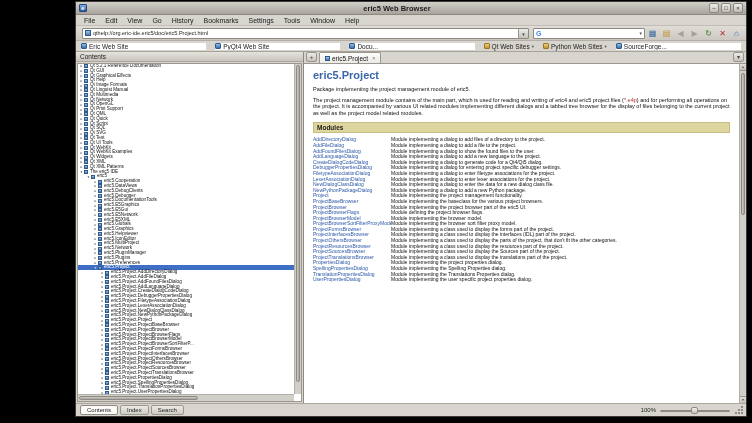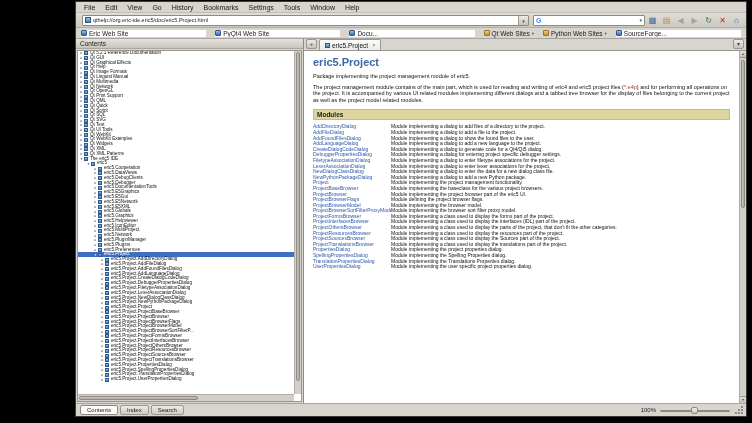--- a/index.html
+++ b/index.html
@@ -131,20 +131,27 @@
   .grip { position:relative; width:10px; height:10px; }
   .grip::after { content:""; position:absolute; right:1px; bottom:1px; width:2px; height:2px; background:#8d8a84;
                  box-shadow:-3px 0 #8d8a84, 0 -3px #8d8a84, -3px -3px #8d8a84, -6px 0 #8d8a84, 0 -6px #8d8a84; }
 </style>
 </head>
 <body>
 
 <div id="stage">
   <div id="window">
 
+    <div class="titlebar">
+      <span class="win-icon">e</span>
+      <span class="win-title">eric5 Web Browser</span>
+      <span class="win-btn">–</span>
+      <span class="win-btn">□</span>
+      <span class="win-btn">×</span>
+    </div>
 
     <div class="menubar">
 
         <span class="menu-item">File</span>
 
         <span class="menu-item">Edit</span>
 
         <span class="menu-item">View</span>
 
         <span class="menu-item">Go</span>

